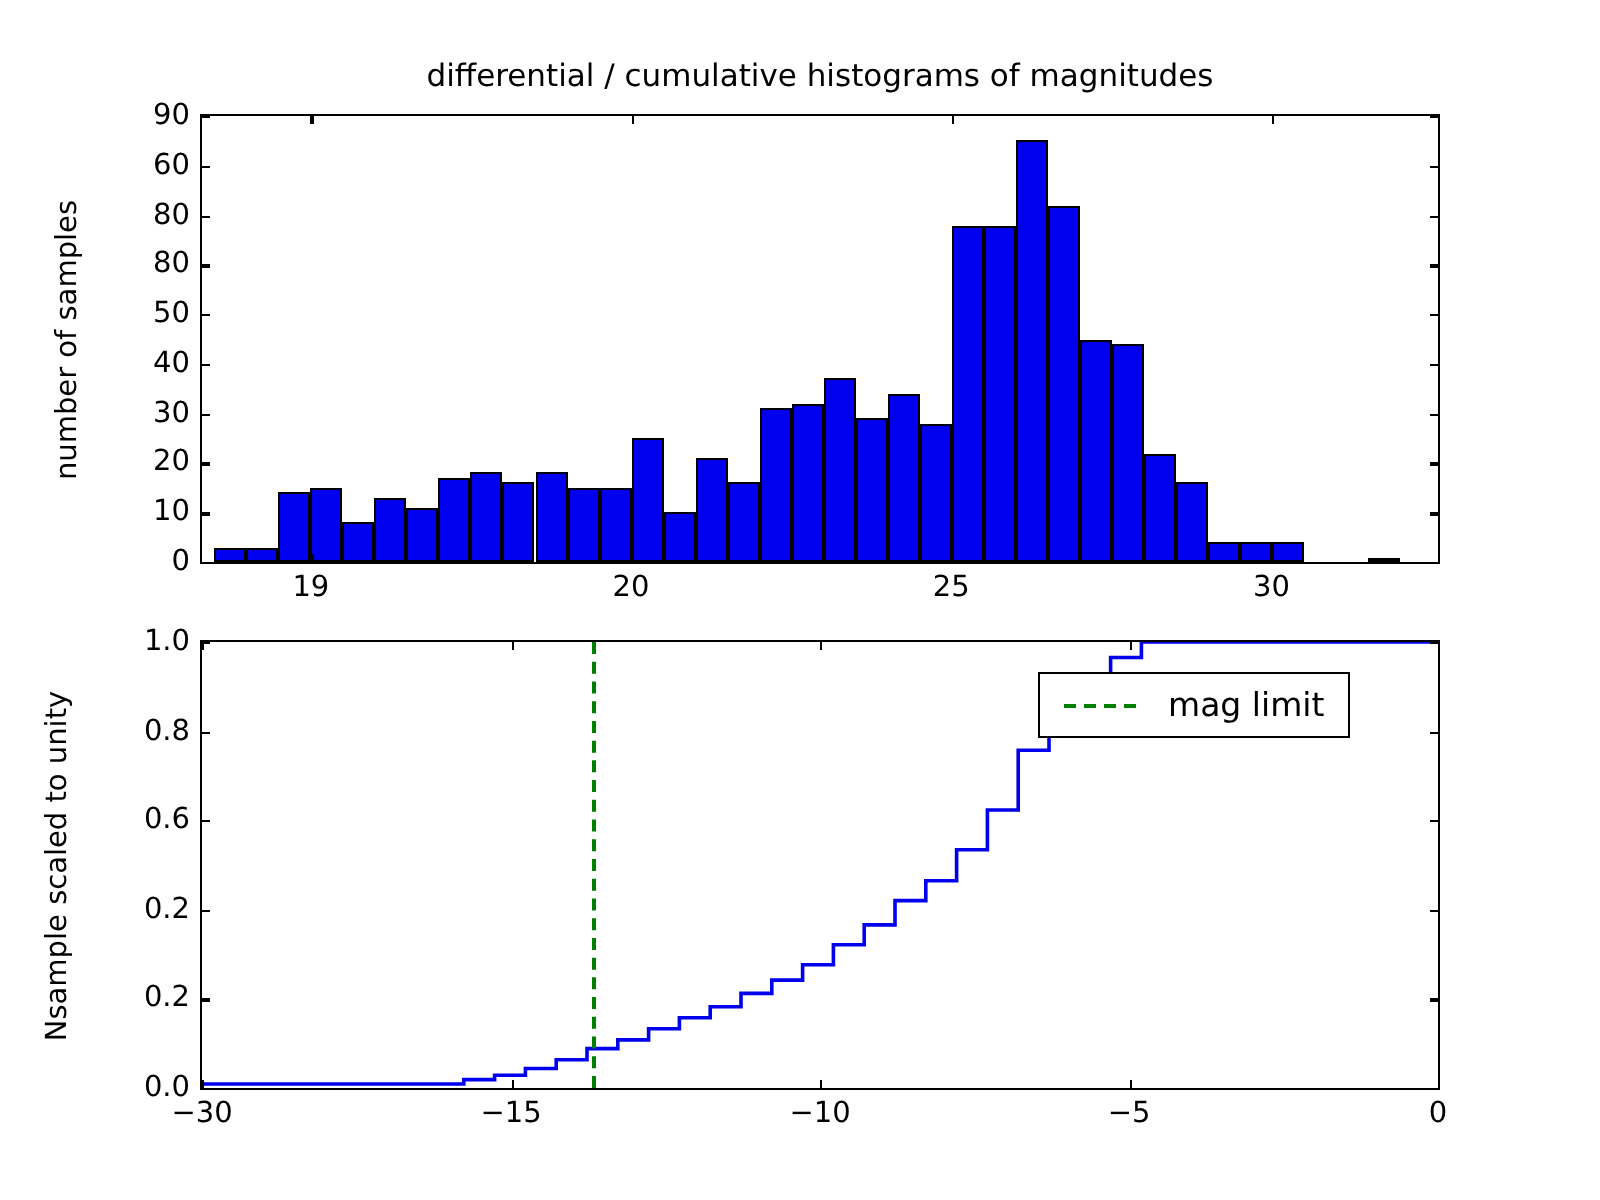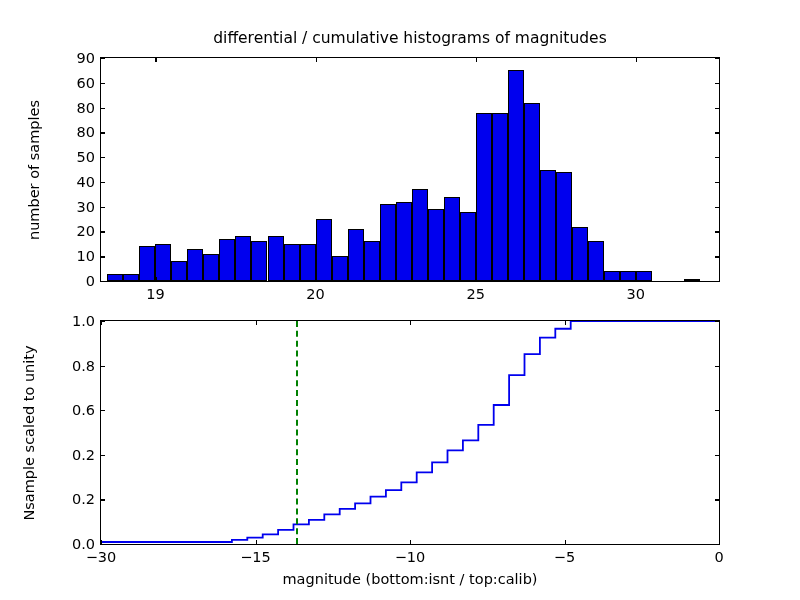--- a/index.html
+++ b/index.html
@@ -140,28 +140,31 @@
       <div class="tick x" style="left: 374.642px;"></div>
       <div class="tick x bottom" style="left: 374.642px;"></div>
       <div class="ticklabel x" style="left: 374.642px;">25</div>
       <div class="tick x" style="left: 534.746px;"></div>
       <div class="tick x bottom" style="left: 534.746px;"></div>
       <div class="ticklabel x" style="left: 534.746px;">30</div>
     </div>
 
   <div class="axes" id="ax-bot" style="left:100px;top:320px;width:620px;height:225px;">
     <div class="axlabel y" id="bot-ylabel" style="left:-72px;">Nsample scaled to unity</div>
-    <div class="axlabel x" id="bot-xlabel">magnitude (bottom:isnt / top:calib)</div>
     <div class="plotarea" id="bot-plot">
       <svg class="stepsvg" id="stepline" viewBox="0 0 620 225" preserveAspectRatio="none">
           <path d="M 0 223 L 115.875 223 L 115.875 223 L 131.325 223 L 131.325 220.77 L 146.775 220.77 L 146.775 218.54 L 162.225 218.54 L 162.225 215.195 L 177.67499999999998 215.195 L 177.67499999999998 210.735 L 193.125 210.735 L 193.125 205.16 L 208.57500000000002 205.16 L 208.57500000000002 200.7 L 224.025 200.7 L 224.025 195.125 L 239.475 195.125 L 239.475 189.55 L 254.92499999999998 189.55 L 254.92499999999998 183.975 L 270.375 183.975 L 270.375 177.285 L 285.825 177.285 L 285.825 170.595 L 301.275 170.595 L 301.275 162.79 L 316.72499999999997 162.79 L 316.72499999999997 152.755 L 332.175 152.755 L 332.175 142.72 L 347.625 142.72 L 347.625 130.45499999999998 L 363.075 130.45499999999998 L 363.075 120.42 L 378.52500000000003 120.42 L 378.52500000000003 104.80999999999999 L 393.97499999999997 104.80999999999999 L 393.97499999999997 84.74000000000001 L 409.425 84.74000000000001 L 409.425 54.63499999999999 L 424.875 54.63499999999999 L 424.875 33.45000000000002 L 440.325 33.45000000000002 L 440.325 16.724999999999994 L 455.77500000000003 16.724999999999994 L 455.77500000000003 7.805000000000007 L 471.22499999999997 7.805000000000007 L 471.22499999999997 0 L 618 0 L 618 0" fill="none" stroke="#0000ee" stroke-width="1.8" vector-effect="non-scaling-stroke"></path>
         </svg>
     </div>
     <div class="vline" id="maglimit" style="left: 194.67px; border-left-color: rgb(0, 128, 0);"></div>
 
+    <div class="legend" id="legend-box" style="left:418px;top:15px;">
+      <span class="legend-sample"></span>
+      <span class="legend-text">mag limit</span>
+    </div>
   <div class="tick y" style="top: 223px;"></div>
       <div class="tick y right" style="top: 223px;"></div>
       <div class="ticklabel y" style="top: 223px;">0.0</div>
       <div class="tick y" style="top: 178.4px;"></div>
       <div class="tick y right" style="top: 178.4px;"></div>
       <div class="ticklabel y" style="top: 178.4px;">0.2</div>
       <div class="tick y" style="top: 133.8px;"></div>
       <div class="tick y right" style="top: 133.8px;"></div>
       <div class="ticklabel y" style="top: 133.8px;">0.2</div>
       <div class="tick y" style="top: 89.2px;"></div>

